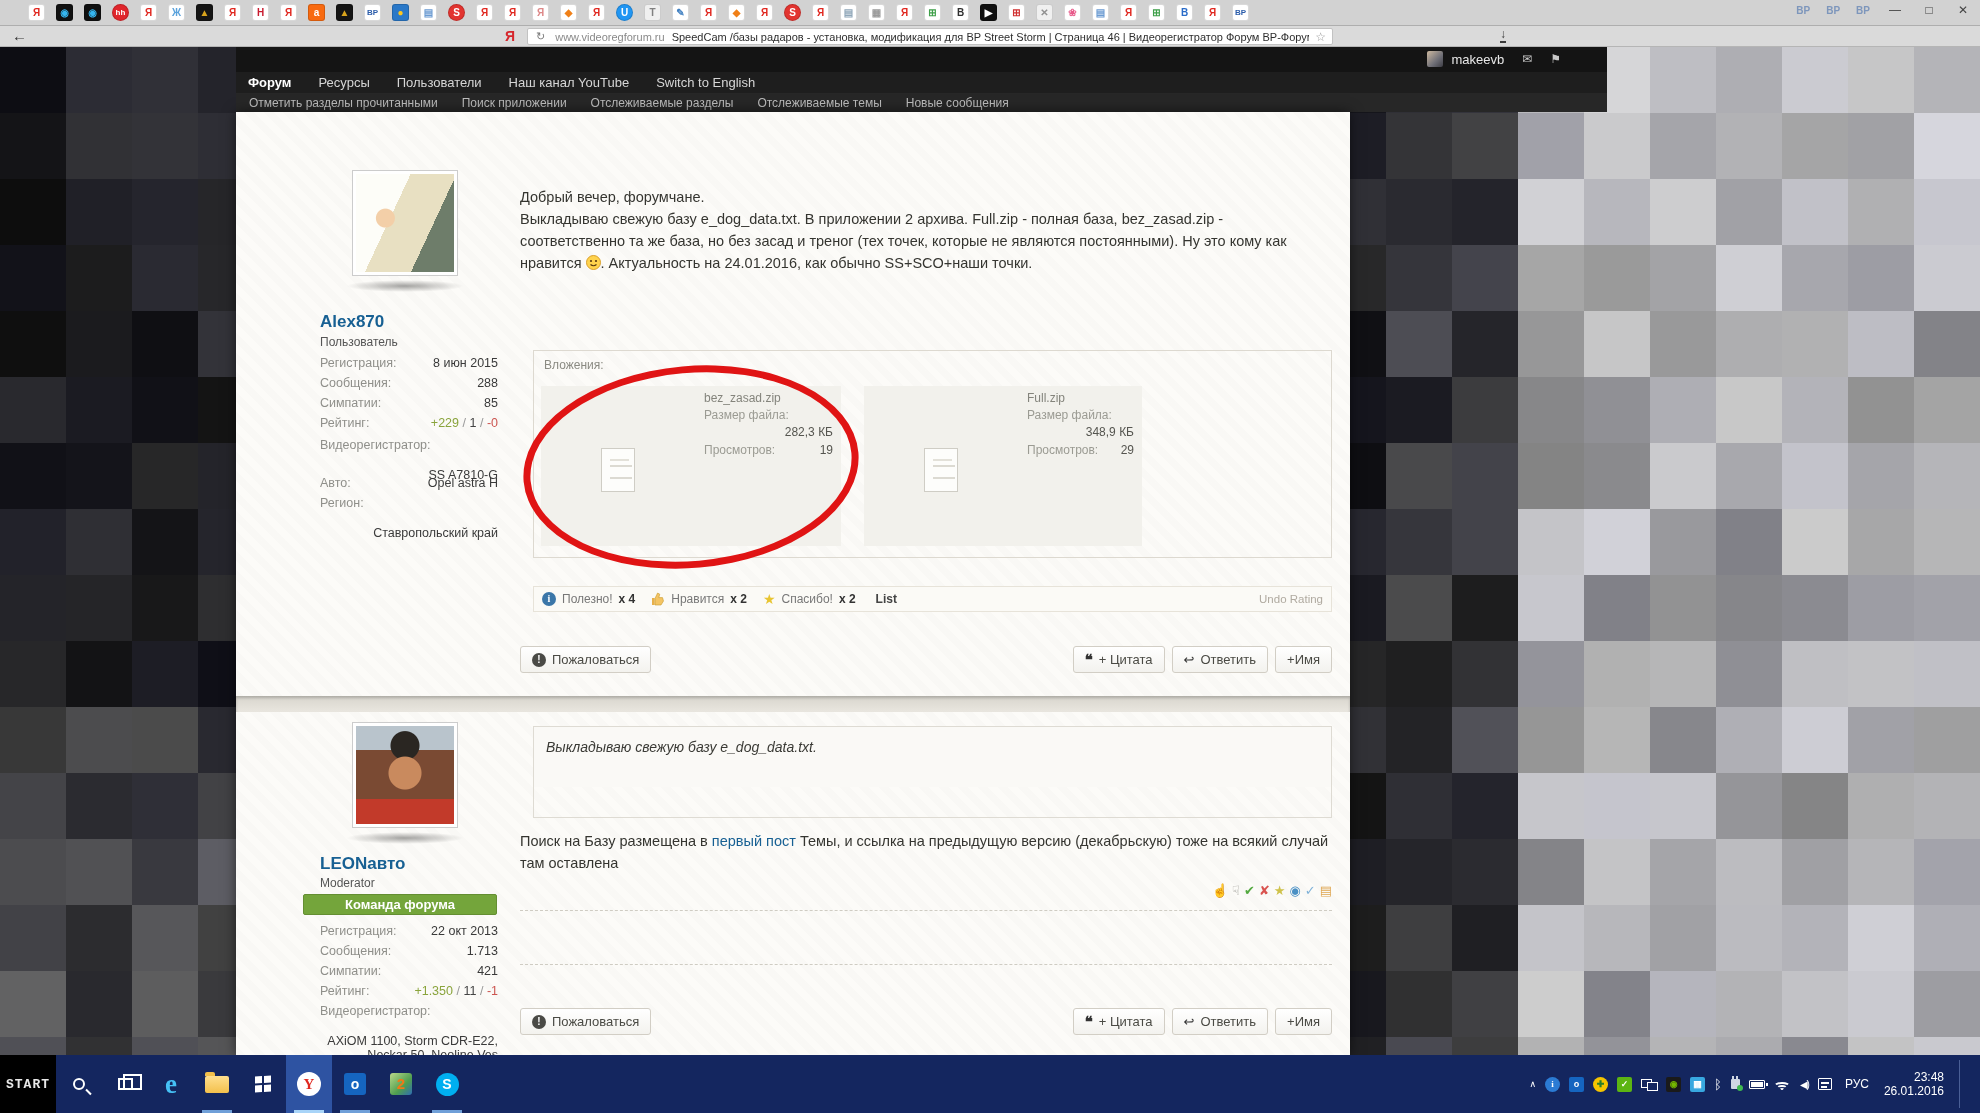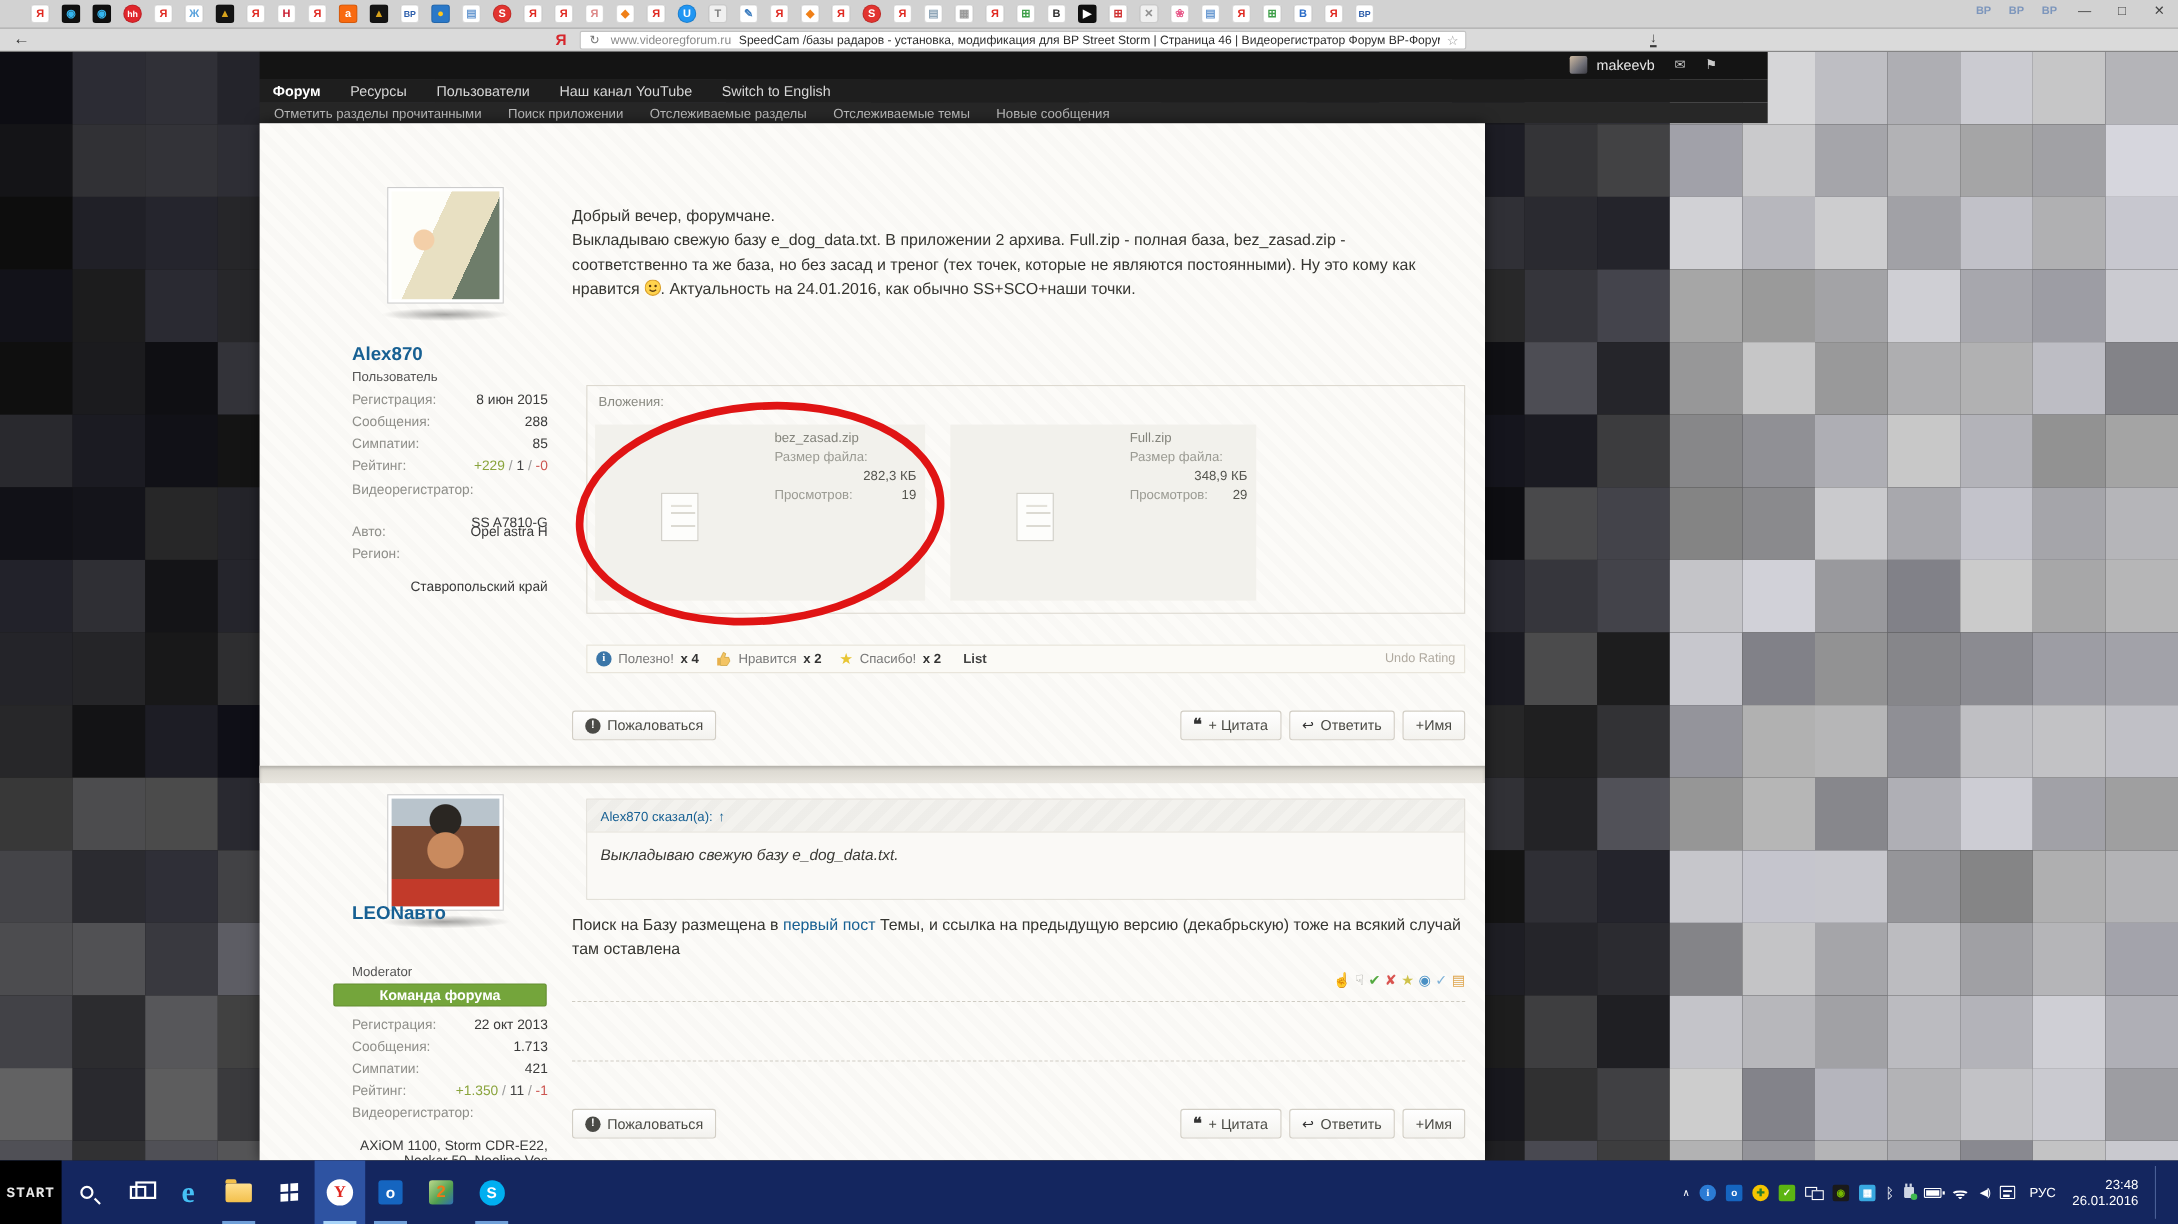--- a/index.html
+++ b/index.html
@@ -890,21 +890,21 @@
 
     <div id="postdivider"></div>
 
     <div class="avatarbox" style="top:610px;">
       <div class="avatarimg" style="background:linear-gradient(180deg,#b9c4cc 0 22%,#6b4a38 22% 40%,#8a5a40 40% 72%,#4a2c20 72%);
                   background-image:radial-gradient(circle at 50% 48%,#c98a5e 16px,transparent 17px),
                   radial-gradient(circle at 50% 20%,#2a2622 14px,transparent 15px),
                   linear-gradient(180deg,#b9c4cc 0 25%,#7a4a33 25% 75%,#c23a2a 75%);"></div>
     </div>
     <div class="av-shadow" style="top:720px;"></div>
-    <div class="uname" style="top:708px;">LEONавто</div>
+    <div class="uname" style="top:742px;">LEONавто</div>
     <div class="utitle" style="top:764px;">Moderator</div>
     <div class="badge" style="top:782px;">Команда форума</div>
 
     <div class="statrow" style="top:812px;">
       <span class="lbl">Регистрация:</span>
       <span class="val">22 окт 2013</span></div>
     <div class="statrow" style="top:832px;">
       <span class="lbl">Сообщения:</span>
       <span class="val">1.713</span></div>
     <div class="statrow" style="top:852px;">
@@ -912,24 +912,20 @@
       <span class="val">421</span></div>
     <div class="statrow" style="top:872px;">
       <span class="lbl">Рейтинг:</span>
       <span class="val"><span class="rpos">+1.350</span> <span class="rsep">/</span> <span class="rmid">11</span> <span class="rsep">/</span> <span class="rneg">-1</span></span></div>
     <div class="statrow" style="top:892px;">
       <span class="lbl">Видеорегистратор:</span>
       <span class="valline" style="margin-top:16px;">AXiOM 1100, Storm CDR-E22,</span>
       <span class="valline">Neckar 50, Neoline Ves</span></div>
 
     <div id="quotebox">
-      <div id="quotehdr">
-        <span class="mlink">Alex870 сказал(а):</span>
-        <span class="mlink" style="margin-left:5px;">↑</span>
-      </div>
       <div id="quotebody">Выкладываю свежую базу e_dog_data.txt.</div>
     </div>
 
     <div class="msgtext abs" style="left:284px; top:718px; width:812px;">
       <span>Поиск на Базу размещена в </span><a class="mlink">первый пост</a><span> Темы, и ссылка на предыдущую версию (декабрьскую) тоже на всякий случай там оставлена</span>
     </div>
 
     <div id="minirow">
         <span class="miniic" style="color: rgb(202, 162, 103);">☝</span>
         <span class="miniic" style="color: rgb(154, 154, 148);">☟</span>

